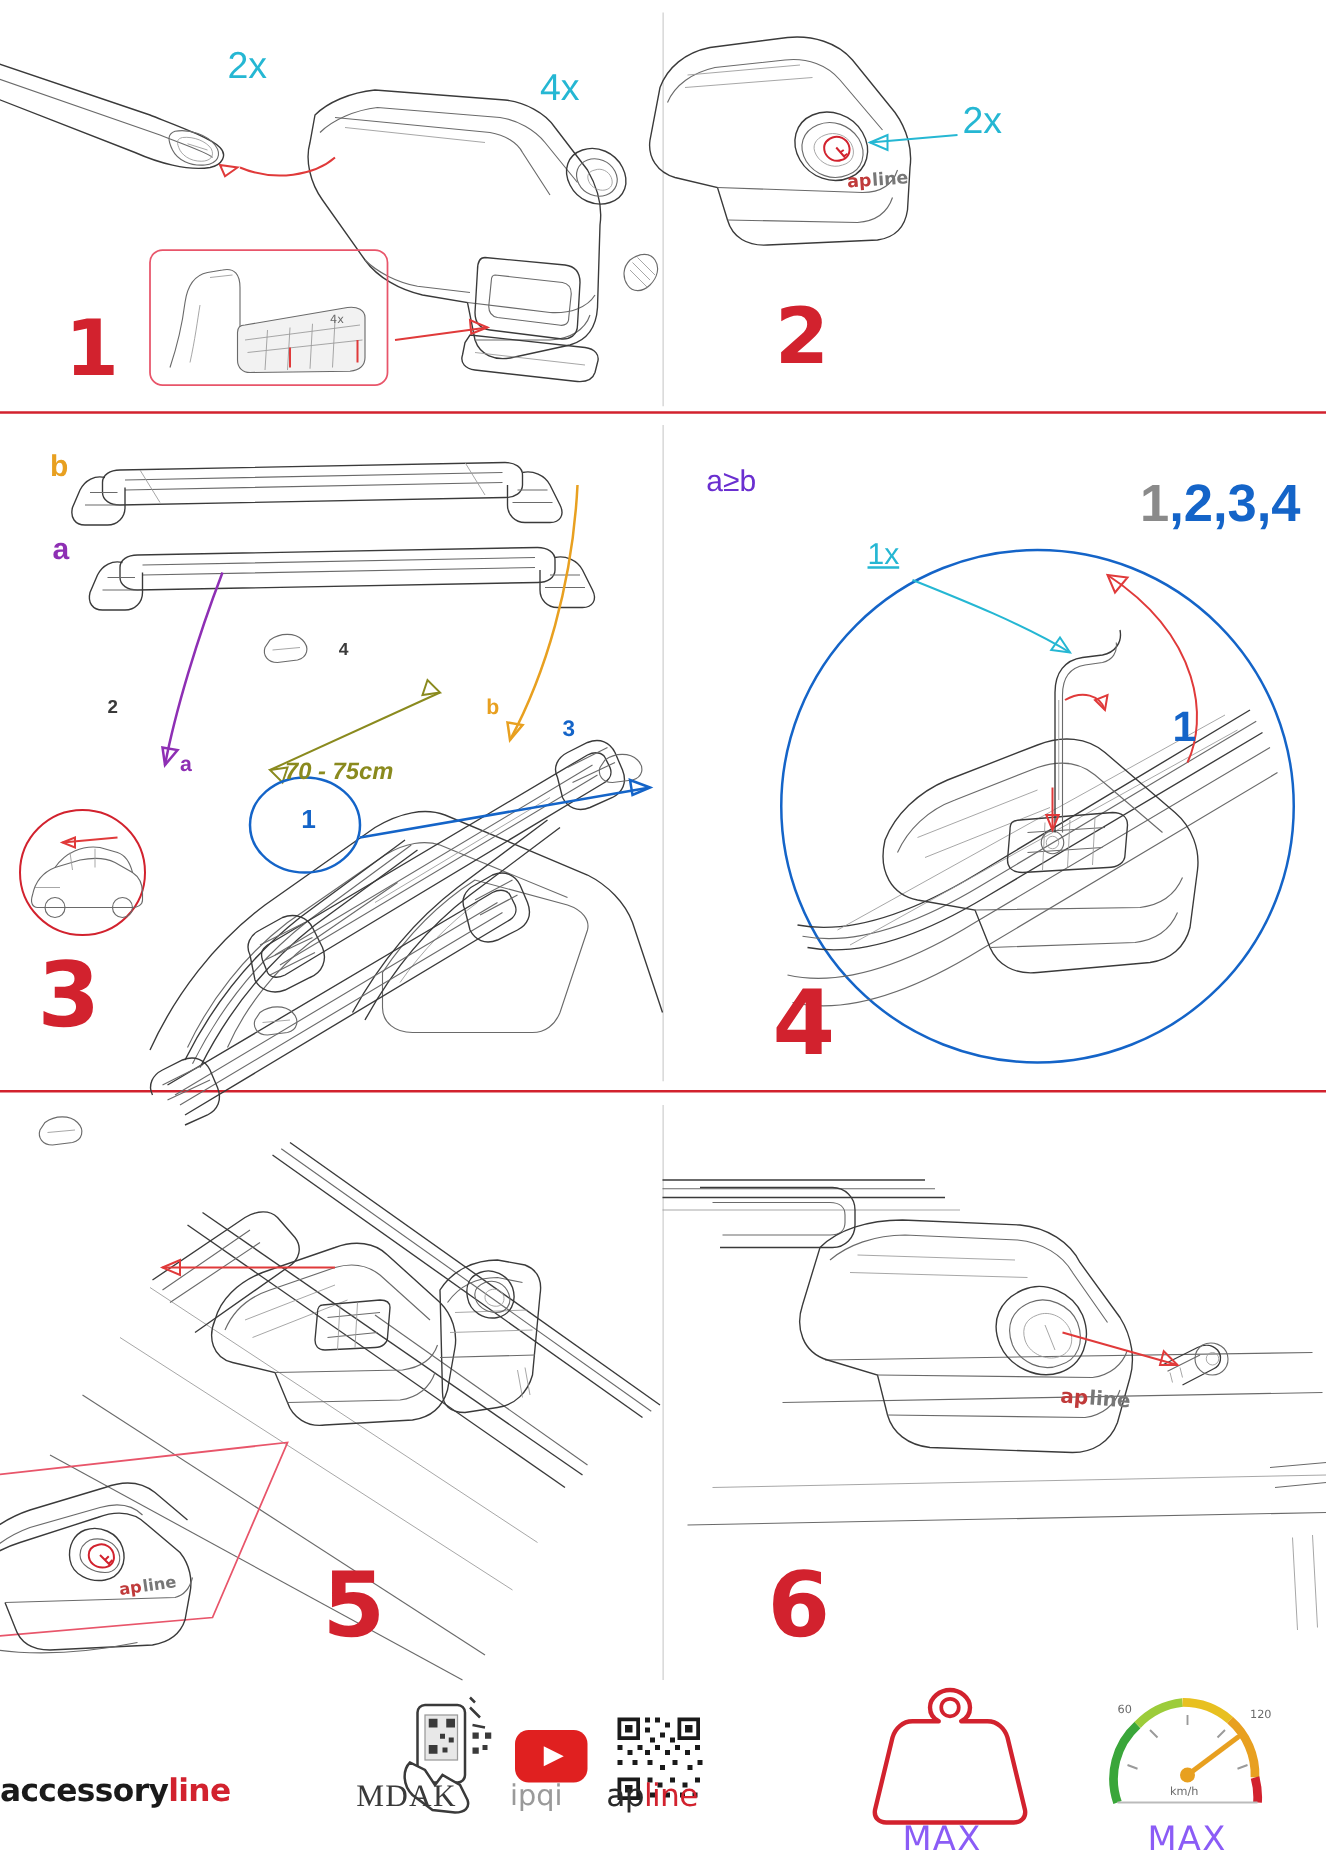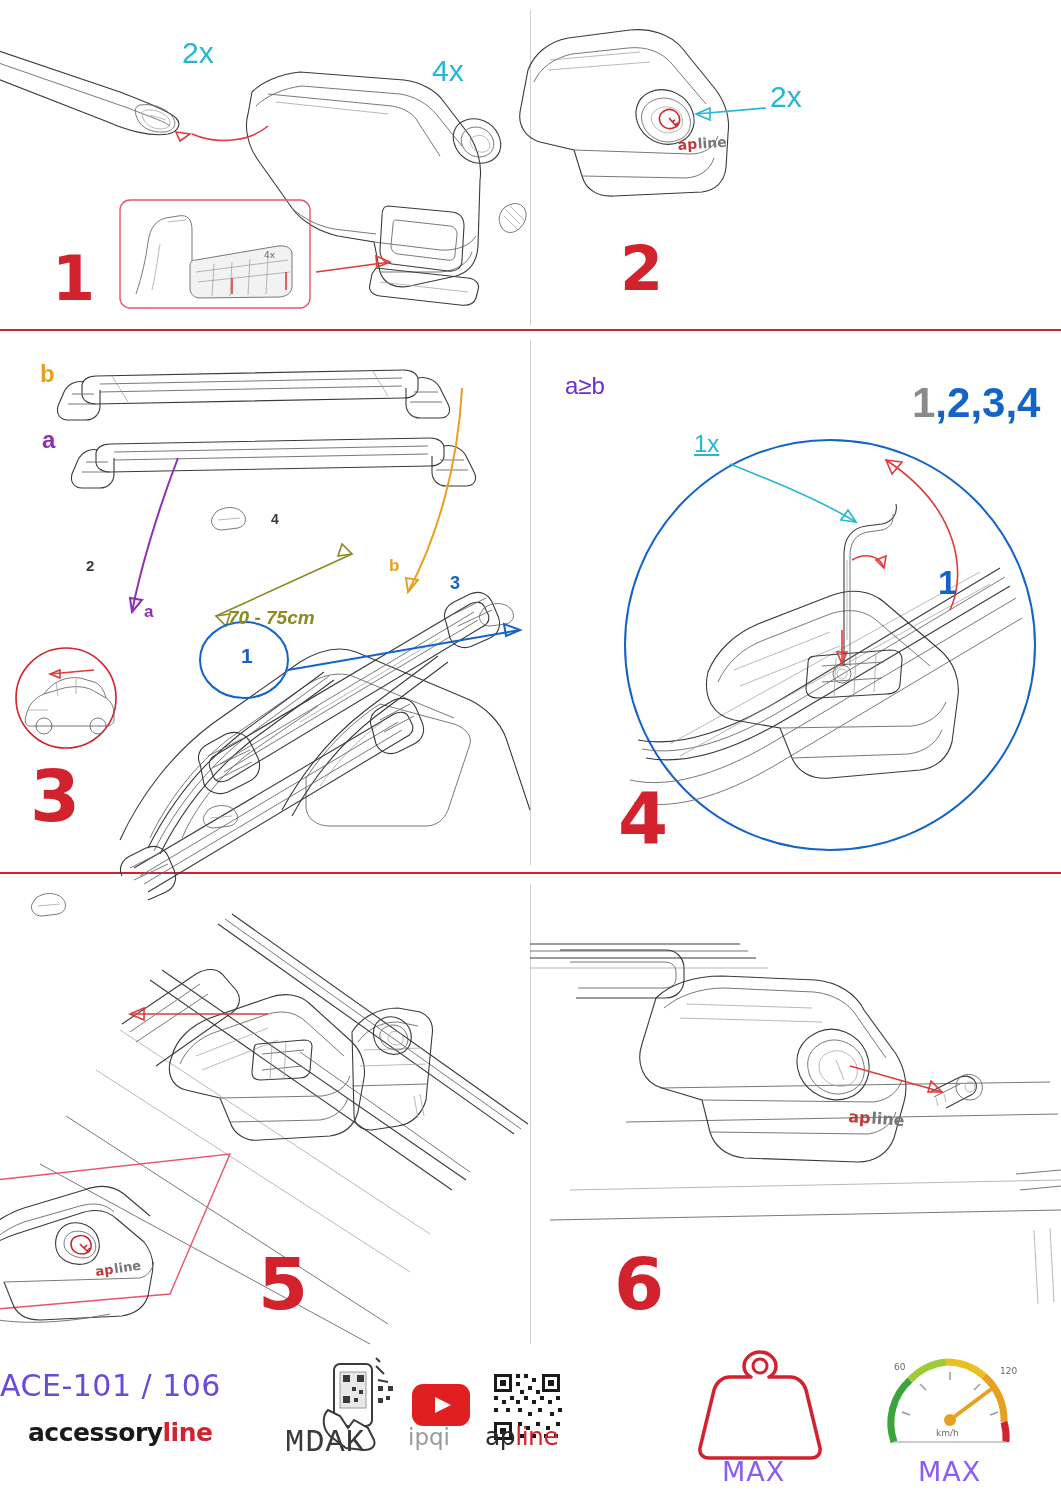--- a/index.html
+++ b/index.html
@@ -64,27 +64,27 @@
   .code {
     position:absolute; left:68px; top:1368px;
     font-family:"DejaVu Sans", sans-serif;
     font-size:30px; color:#6a4bd6; letter-spacing:0.5px;
   }
   .brand {
     position:absolute; left:68px; top:1418px;
     font-family:"DejaVu Sans", sans-serif;
     font-size:25px; font-weight:bold; letter-spacing:-0.5px;
   }
-  .brand .a { color:#1a1a1a;padding-left:28px; }
+  .brand .a { color:#1a1a1a; }
   .brand .b { color:#d2222e; }
 
   .mdak {
     position:absolute; left:285px; top:1424px;
-    font-family:Liberation Mono, monospace;
-    font-size:32px; color:#3a3a3a; letter-spacing:1px;
+    font-family:Liberation Serif, serif;
+    font-size:25px; color:#3a3a3a; letter-spacing:1px;
   }
   .ipqi {
     position:absolute; left:408px; top:1424px;
     font-family:"DejaVu Sans", sans-serif;
     font-size:23px; color:#9a9a9a;
   }
   .apline {
     position:absolute; left:485px; top:1422px;
     font-family:"DejaVu Sans", sans-serif;
     font-size:25px; letter-spacing:-0.5px;
@@ -462,21 +462,20 @@
       <path class="arrowR" d="M320 182 L412 208" stroke-width="1.8"></path>
       <path class="arrowR" d="M412 208 L398 208 L401 197 Z" fill="#e03a3a"></path>
 
       <path class="ln2" d="M486 290 L531 286 M490 306 L531 302"></path>
       <path class="ln3" d="M504 346 L508 420 M520 344 L524 418"></path>
     </svg>
   </div>
   <div class="stepnum" style="left:614px; top:1248px; font-size:72px;">6</div>
 
   <div class="footer">
-    <div class="code" style="left:0; top:16px;">ACE-101 / 106</div>
     <div class="brand" style="left:0; top:66px;">
       <span class="a">accessory</span><span class="b">line</span>
     </div>
 
     <svg width="80" height="92" style="position:absolute; left:318px; top:10px;">
       <rect x="16" y="2" width="38" height="62" rx="6" ry="6" fill="none" stroke="#3a3a3a" stroke-width="2"></rect>
       <rect x="22" y="10" width="26" height="36" fill="#e8e8e8" stroke="#9a9a9a" stroke-width="1"></rect>
       <g fill="#3a3a3a">
         <rect x="25" y="13" width="7" height="7"></rect>
           <rect x="39" y="13" width="7" height="7"></rect>

